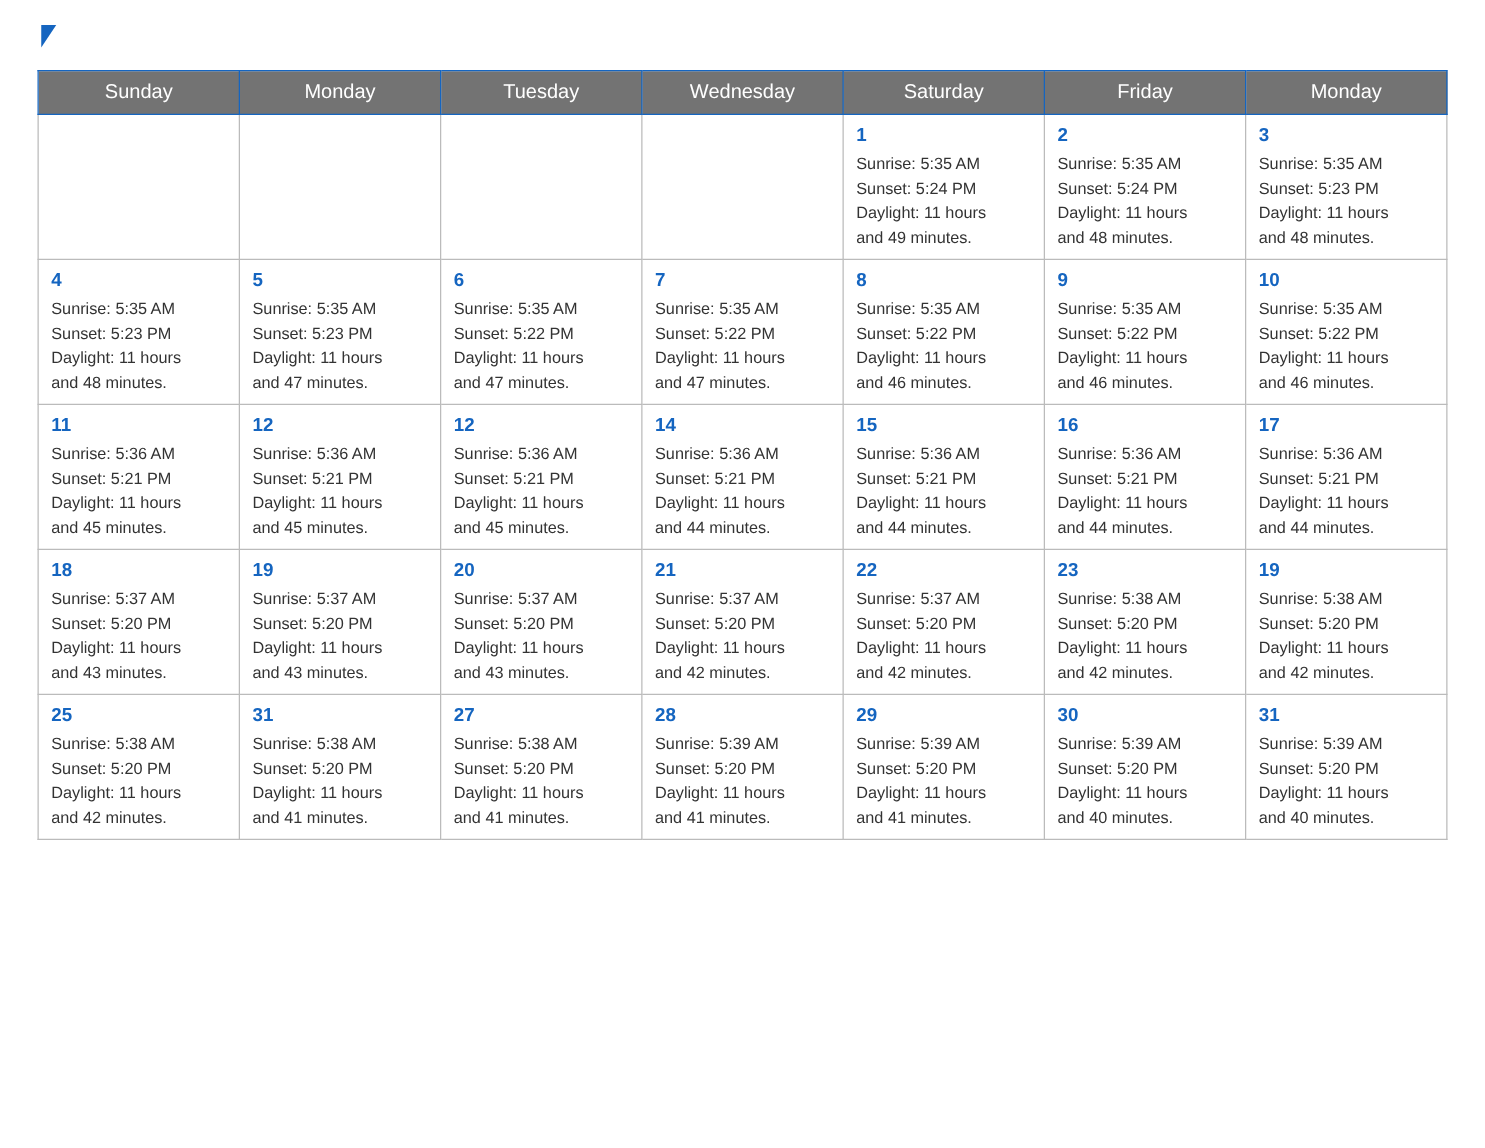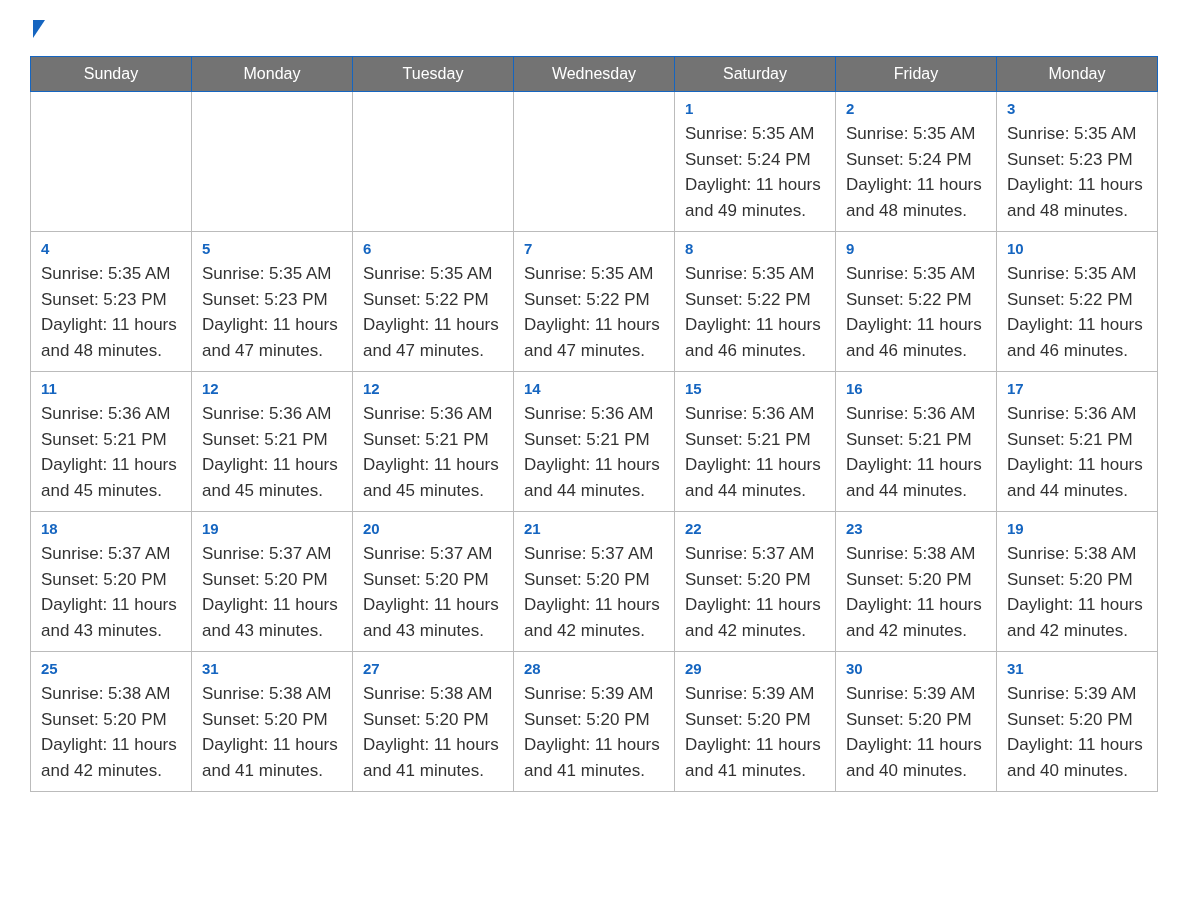--- a/index.html
+++ b/index.html
@@ -55,21 +55,21 @@
       color: #333;
     }
     .day-number {
       font-size: 15px;
       font-weight: bold;
       color: #1565c0;
       display: block;
       margin-bottom: 4px;
     }
     .day-info {
-      font-size: 17px;
+      font-size: 13px;
       line-height: 1.5;
       color: #333;
     }
     .empty-cell {
       background: #fff;
     }
     .logo-wrapper {
       display: flex;
       flex-direction: column;
     }

